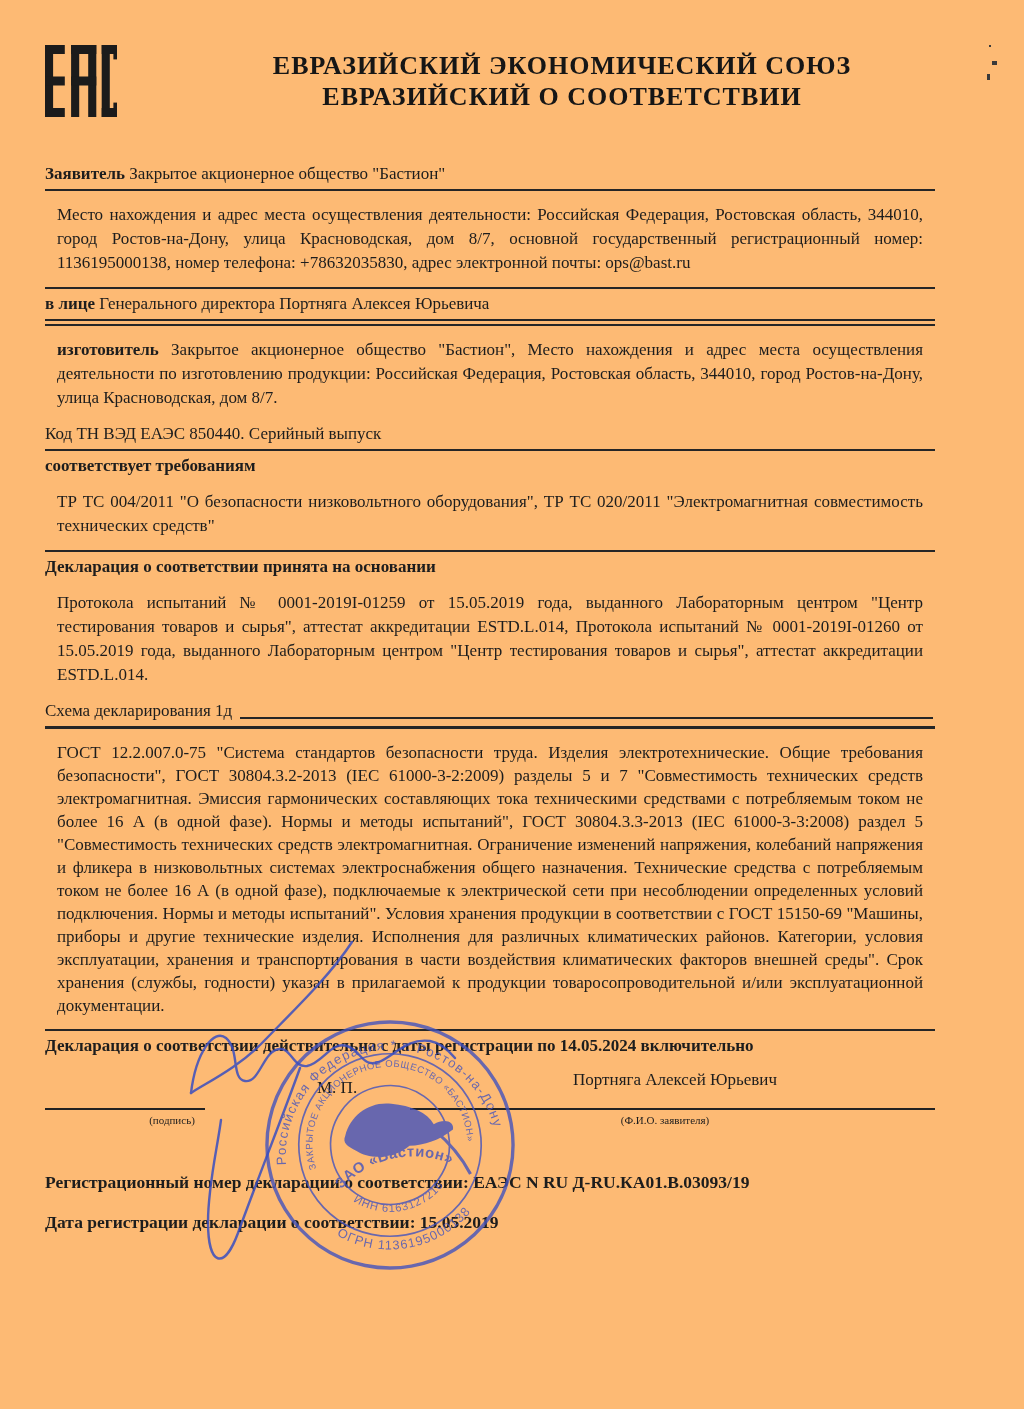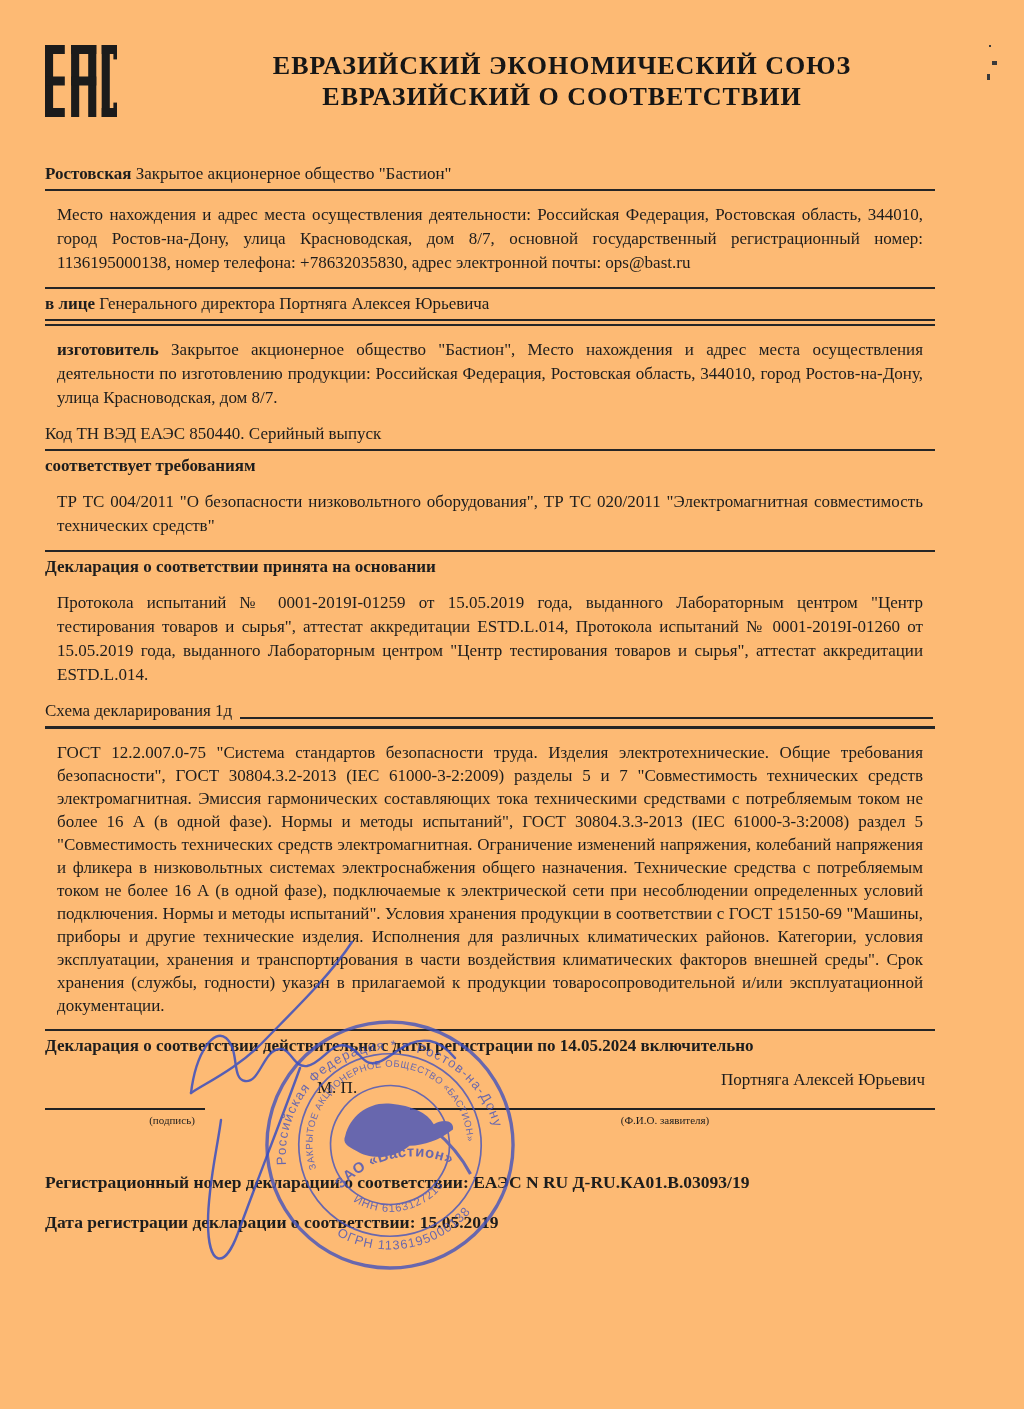--- a/index.html
+++ b/index.html
@@ -22,21 +22,21 @@
   .para.dense { line-height:23px; }
   .lbl  { font-weight:bold; }
   .heading { font-weight:bold; line-height:24px; }
   .rule { border-top:2px solid #262626; margin:3px 0; }
   .rule.thick { border-top-width:3px; }
   .scheme { display:flex; align-items:flex-end; line-height:24px; }
   .scheme .fill { flex:1; border-bottom:2px solid #262626; margin:0 2px 4px 8px; }
   
   .sig-block { position:relative; height:110px; margin-top:2px; }
   .sig-mp   { position:absolute; left:272px; top:18px; font-size:17px; }
-  .sig-name { position:absolute; left:380px; top:10px; width:500px; text-align:right; font-size:17px; }
+  .sig-name { position:absolute; left:380px; top:10px; width:500px; text-align:center; font-size:17px; }
   .sig-line-left  { position:absolute; left:0;  top:48px; width:160px; border-bottom:2px solid #222; }
   .sig-line-right { position:absolute; left:365px; top:48px; width:525px; border-bottom:2px solid #222; }
   .sig-cap-left  { position:absolute; left:72px;  top:54px; width:110px; text-align:center; font-size:11px; }
   .sig-cap-right { position:absolute; left:485px; top:54px; width:270px; text-align:center; font-size:11px; }
   .reg-row  { font-weight:bold; font-size:17.5px; line-height:24px; }
   .date-row { font-weight:bold; font-size:17.5px; line-height:24px; margin-top:16px; }
   
   .stamp { position:absolute; left:250px; top:1005px; width:280px; height:280px; opacity:.8; }
   .sign-overlay { position:absolute; left:0; top:0; width:1024px; height:1409px; pointer-events:none; }
   .speck { position:absolute; background:#3a3a3a; }
@@ -75,21 +75,21 @@
     <div>ЕВРАЗИЙСКИЙ О СООТВЕТСТВИИ</div>
   </div>
 
   <div class="speck speck1"></div>
   <div class="speck speck2"></div>
   <div class="speck speck3"></div>
 
   <div class="content">
 
     <div class="row">
-      <span class="lbl">Ростовская</span>
+      <span class="lbl">Заявитель</span>
       <span>Закрытое акционерное общество "Бастион"</span>
     </div>
     <div class="rule"></div>
 
     <p class="para">Место нахождения и адрес места осуществления деятельности: Российская Федерация, Ростовская область, 344010, город Ростов-на-Дону, улица Красноводская, дом 8/7, основной государственный регистрационный номер: 1136195000138, номер телефона: +78632035830, адрес электронной почты: ops@bast.ru</p>
     <div class="rule"></div>
 
     <div class="row">
       <span class="lbl">в лице</span>
       <span>Генерального директора Портняга Алексея Юрьевича</span>

